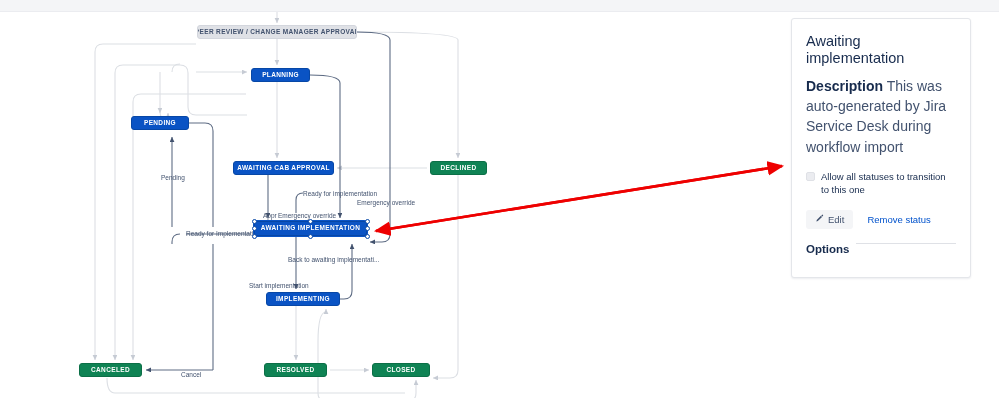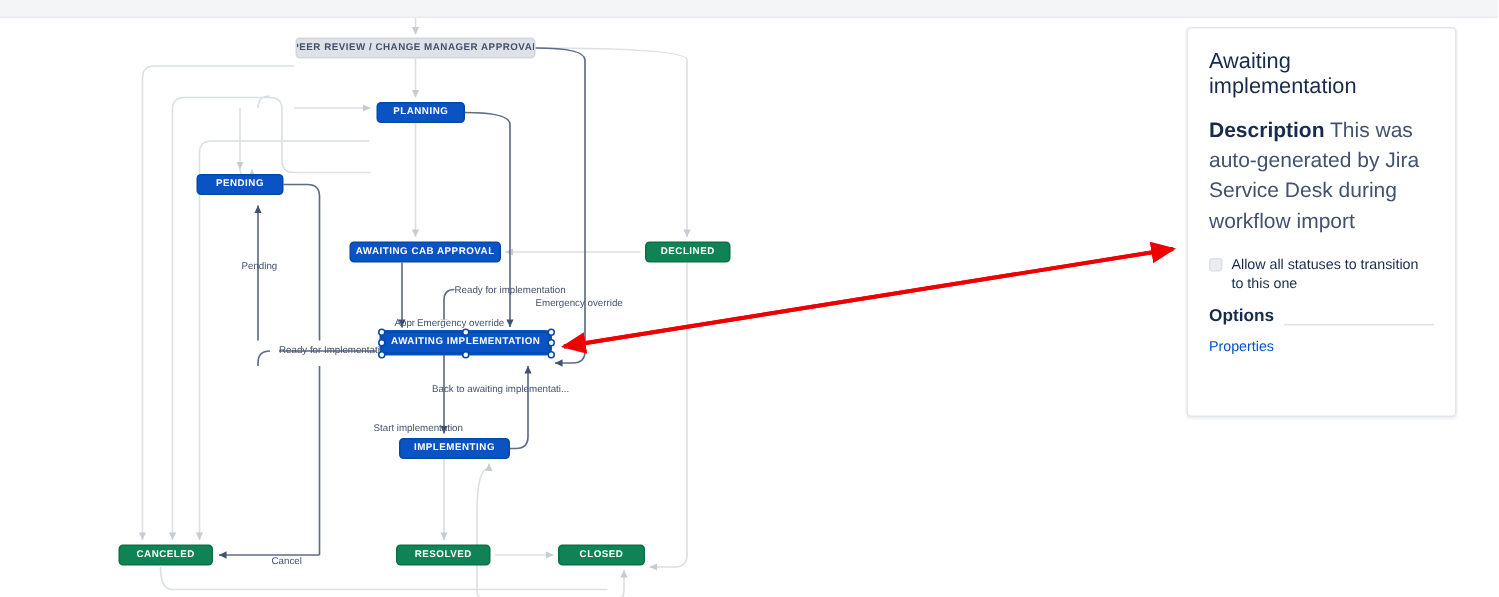--- a/index.html
+++ b/index.html
@@ -167,21 +167,21 @@
   }
   .btn .pencil { display: inline-block; line-height: 1; }
   .remove-link {
     margin-left: 14px;
     font-size: 9.5px;
     color: #0052cc;
     cursor: pointer;
   }
   .options-head {
     display: flex;
-    align-items: flex-end;
+    align-items: flex-start;
     gap: 7px;
     margin-bottom: 9px;
   }
   .options-head span.ot {
     font-size: 11.5px;
     font-weight: bold;
     color: #172b4d;
     white-space: nowrap;
   }
   .options-head .rule {
@@ -342,22 +342,32 @@
     <h1>Awaiting implementation</h1>
 
     <p class="desc"><b>Description</b><span> This was auto-generated by Jira Service Desk during workflow import</span></p>
 
     <div class="checkrow">
       <span class="cbox"></span>
       <span>Allow all statuses to transition to this one</span>
     </div>
 
 
+    <div class="btnrow">
+      <button class="btn">
+        <span class="pencil">
+          <svg width="9" height="9" viewBox="0 0 16 16" aria-hidden="true">
+            <path d="M12.1 1.6a1.4 1.4 0 0 1 2 2l-.9.9-2-2 .9-.9zM10.5 3.2l2 2L5.1 12.6l-2.6.6.6-2.6 7.4-7.4z" fill="#42526e"></path>
+          </svg>
+        </span>
+        <span>Edit</span>
+      </button>
+      <span class="remove-link">Remove status</span>
+    </div>
 
     <div class="options-head">
       <span class="ot">Options</span>
       <span class="rule"></span>
     </div>
 
-    <div class="props">Properties</div>
   </div>
 
 </div>
 
 </body></html>

